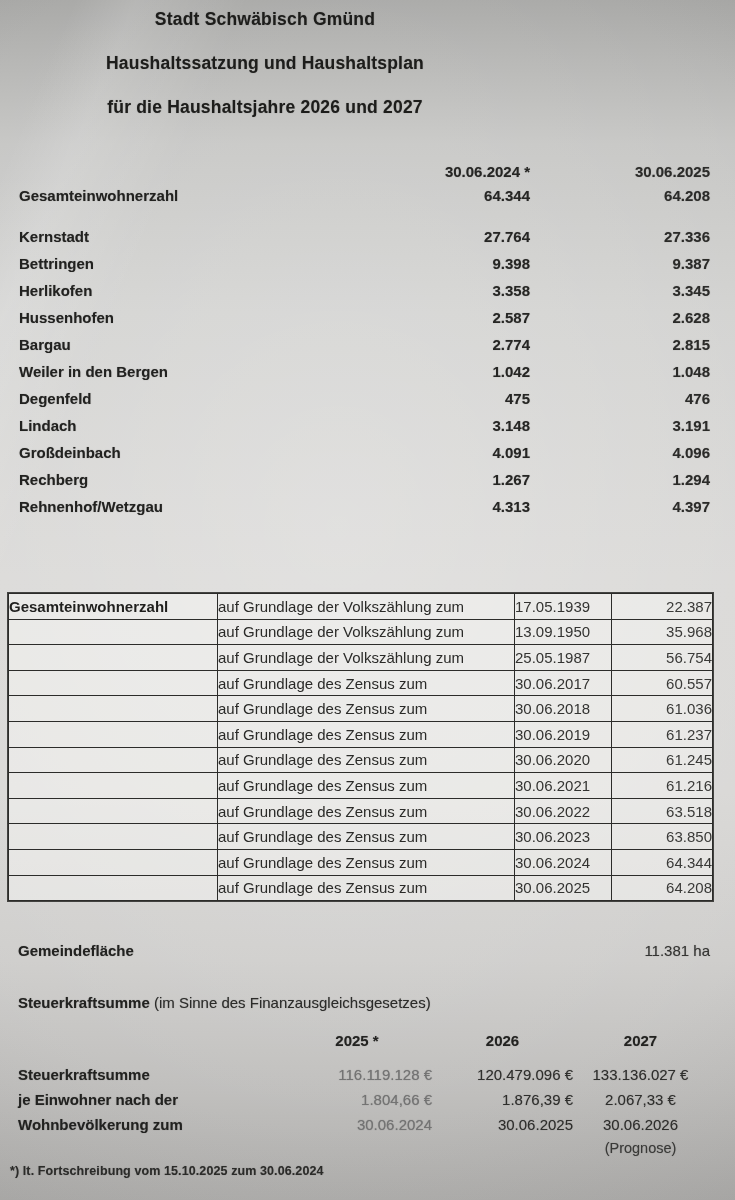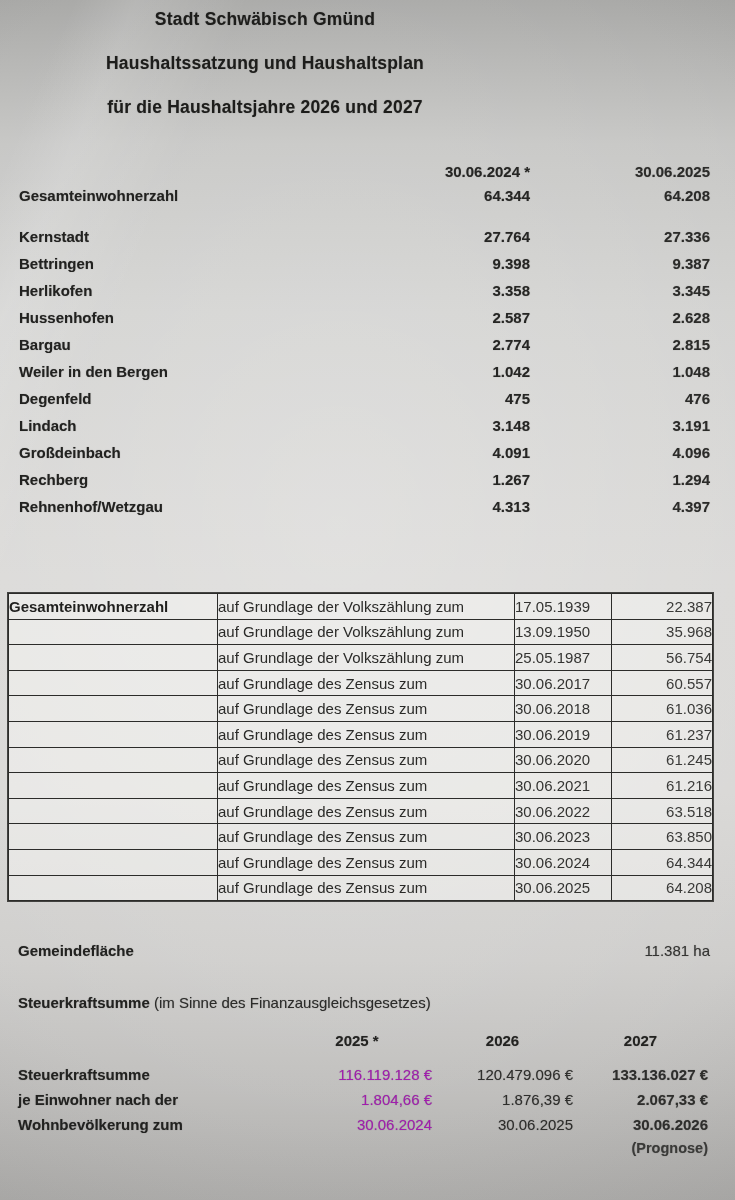--- a/index.html
+++ b/index.html
@@ -66,23 +66,23 @@
   .area-row .a-lbl { font-weight: bold; padding-left: 4px; }
   .area-row .a-val { color: #34343­2; color: #343432; }
 
   .tax-heading { position: absolute; top: 994px; left: 14px; width: 710px; font-size: 15px; }
   .tax-heading .bold { font-weight: bold; padding-left: 4px; }
   .tax-heading .rest { font-weight: normal; color: #2c2c2a; }
 
   .tax-table { position: absolute; top: 1028px; left: 14px; width: 694px; font-size: 15px; }
   .tax-row { display: flex; align-items: center; height: 25px; }
   .tax-row .t-lbl { flex: 1; font-weight: bold; padding-left: 4px; }
-  .tax-row .t-v1 { width: 150px; text-align: right; color: #a21caf; }
+  .tax-row .t-v1 { width: 150px; text-align: right; color: #737373; }
   .tax-row .t-v2 { width: 141px; text-align: right; color: #2e2e2c; }
-  .tax-row .t-v3 { width: 135px; text-align: right; color: #2e2e2c; font-weight: bold; }
+  .tax-row .t-v3 { width: 135px; text-align: center; color: #2e2e2c; }
   .tax-row.hdr { height: 24px; margin-bottom: 10px; }
   .tax-row.hdr .t-v1, .tax-row.hdr .t-v2, .tax-row.hdr .t-v3 {
     text-align: center; font-weight: bold; color: #232321;
   }
   .tax-row.note { height: 21px; font-size: 14.5px; }
   .tax-row.note .t-v3 { color: #3a3a38; }
 
   .footnote {
     position: absolute; top: 1164px; left: 10px;
     font-size: 12.5px; font-weight: bold; color: #2b2b29; letter-spacing: 0.1px;
@@ -282,14 +282,15 @@
       <div class="t-v3 soft">30.06.2026</div>
     </div>
     <div class="tax-row note">
       <div class="t-lbl"></div>
       <div class="t-v1"></div>
       <div class="t-v2"></div>
       <div class="t-v3 soft">(Prognose)</div>
     </div>
   </section>
 
+  <div class="footnote soft">*) lt. Fortschreibung vom 15.10.2025 zum 30.06.2024</div>
 
 </div>
 
 </body></html>

